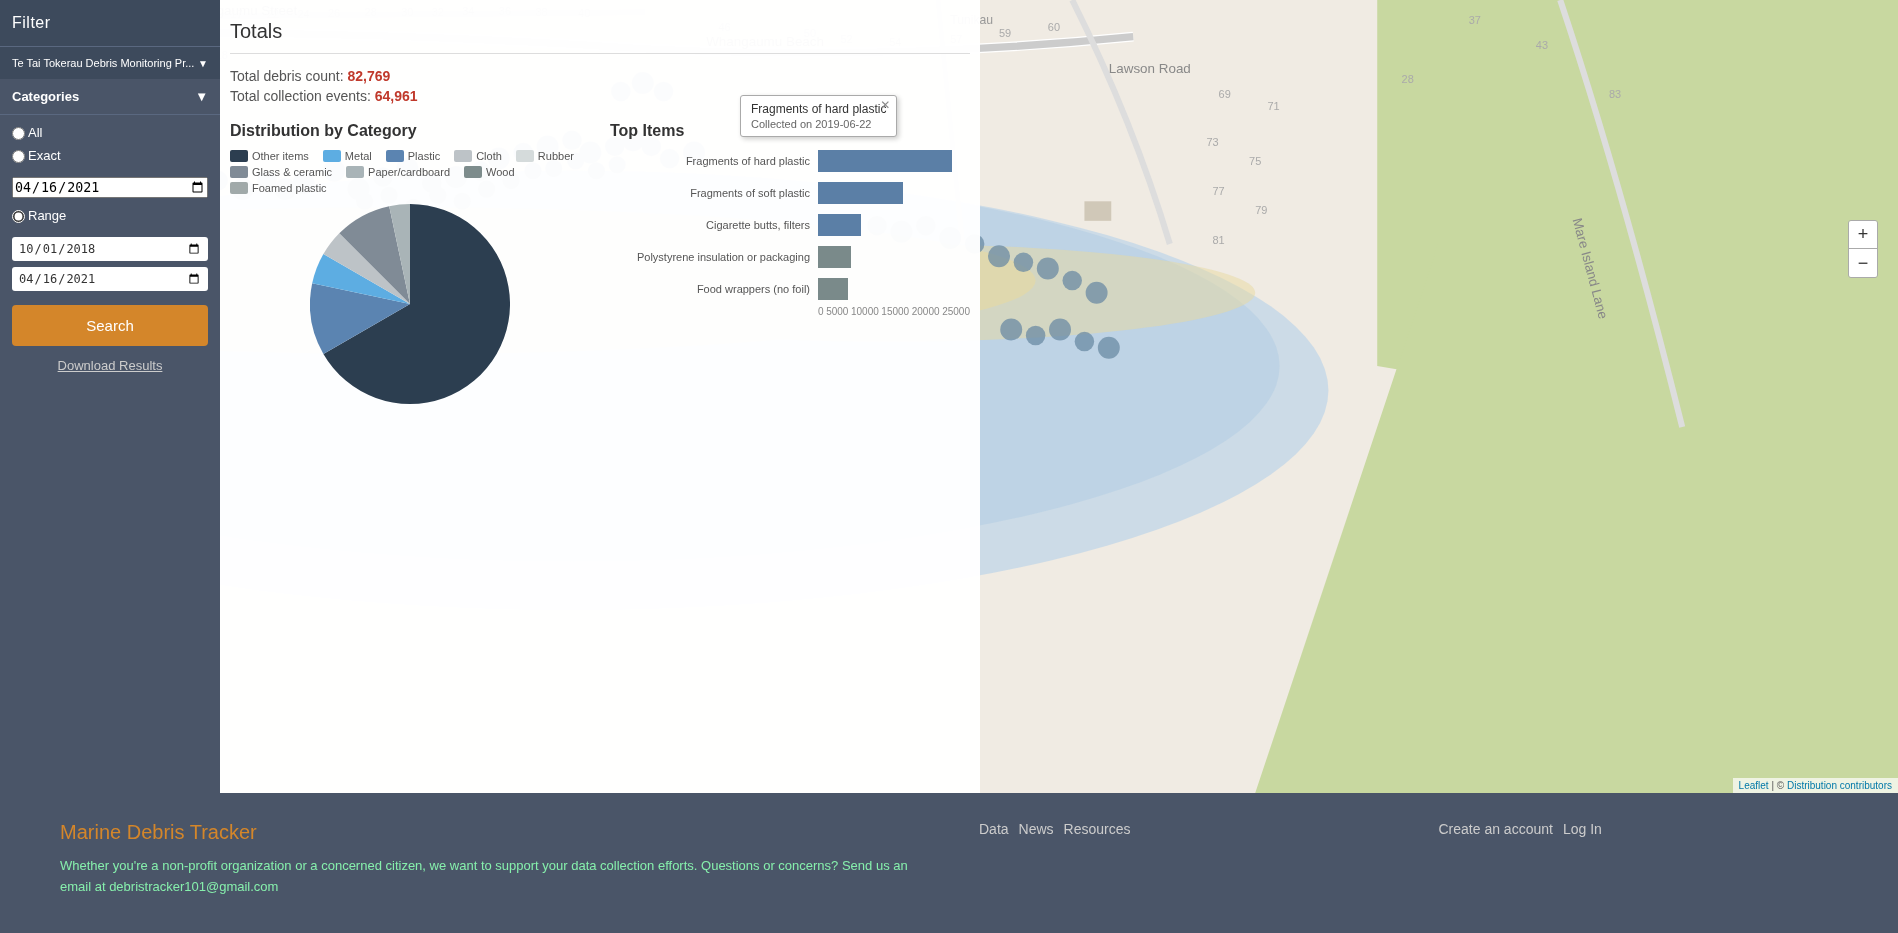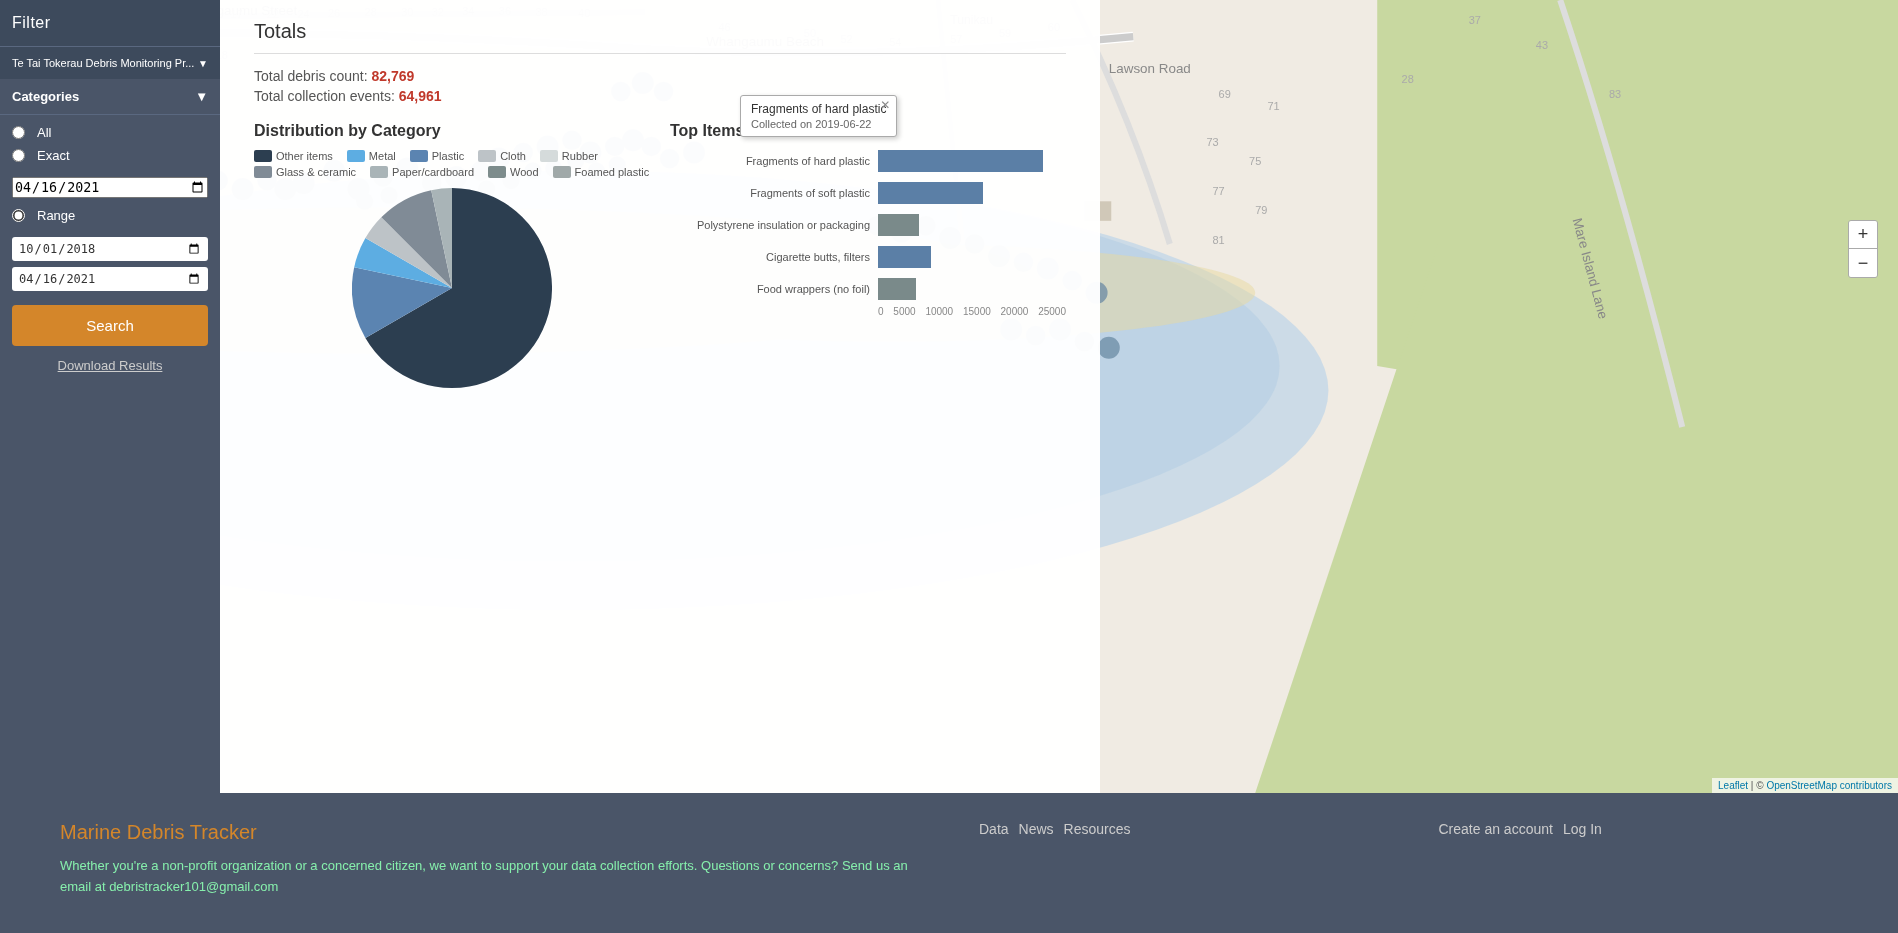--- a/index.html
+++ b/index.html
@@ -67,22 +67,22 @@
 
     .radio-group {
       padding: 10px 12px;
       display: flex;
       flex-direction: column;
       gap: 8px;
     }
 
     .radio-item {
       display: flex;
-      align-items: center;
-      gap: 12px;
+      align-items: flex-end;
+      gap: 3px;
       font-size: 13px;
       cursor: pointer;
     }
 
     .radio-item input[type="radio"] {
       accent-color: #fff;
       cursor: pointer;
     }
 
     .date-section {
@@ -129,24 +129,24 @@
       text-decoration: underline;
       cursor: pointer;
       margin-top: 4px;
     }
 
     
     .panel-overlay {
       position: absolute;
       left: 220px;
       top: 0;
-      width: 880px;
+      width: 760px;
       background: rgba(255,255,255,0.97);
       z-index: 9;
-      padding: 20px 34px;
+      padding: 20px 10px;
       height: 100%;
       overflow-y: auto;
     }
 
     .panel-title {
       font-size: 20px;
       font-weight: normal;
       color: #333;
       margin-bottom: 14px;
       border-bottom: 1px solid #ddd;
@@ -670,29 +670,29 @@
                 <div class="bar-fill" style="width:88%; background:#5b7fa6;"></div>
               </div>
             </div>
             <div class="bar-row">
               <div class="bar-label">Fragments of soft plastic</div>
               <div class="bar-track">
                 <div class="bar-fill" style="width:56%; background:#5b7fa6;"></div>
               </div>
             </div>
             <div class="bar-row">
+              <div class="bar-label">Cigarette butts, filters</div>
+              <div class="bar-track">
+                <div class="bar-fill" style="width:28%; background:#5b7fa6;"></div>
+              </div>
+            </div>
+            <div class="bar-row">
               <div class="bar-label">Polystyrene insulation or packaging</div>
               <div class="bar-track">
                 <div class="bar-fill" style="width:22%; background:#7a8a8a;"></div>
-              </div>
-            </div>
-            <div class="bar-row">
-              <div class="bar-label">Cigarette butts, filters</div>
-              <div class="bar-track">
-                <div class="bar-fill" style="width:28%; background:#5b7fa6;"></div>
               </div>
             </div>
             <div class="bar-row">
               <div class="bar-label">Food wrappers (no foil)</div>
               <div class="bar-track">
                 <div class="bar-fill" style="width:20%; background:#7a8a8a;"></div>
               </div>
             </div>
           </div>
 
@@ -711,21 +711,21 @@
     
     <div class="map-controls">
       <button class="map-control-btn">+</button>
       <button class="map-control-btn">−</button>
     </div>
 
     
     <div class="map-attribution">
       <a href="#">Leaflet</a>
       <span> | © </span>
-      <a href="#">OpenStreetMap contributors</a>
+      <a href="#">Distribution contributors</a>
     </div>
 
   </div>
 
   <div class="footer">
     <div class="footer-brand">
       <div class="footer-brand-title">Marine Debris Tracker</div>
       <div class="footer-brand-text">Whether you're a non-profit organization or a concerned citizen, we want to support your data collection efforts. Questions or concerns? Send us an email at debristracker101@gmail.com</div>
     </div>
 

